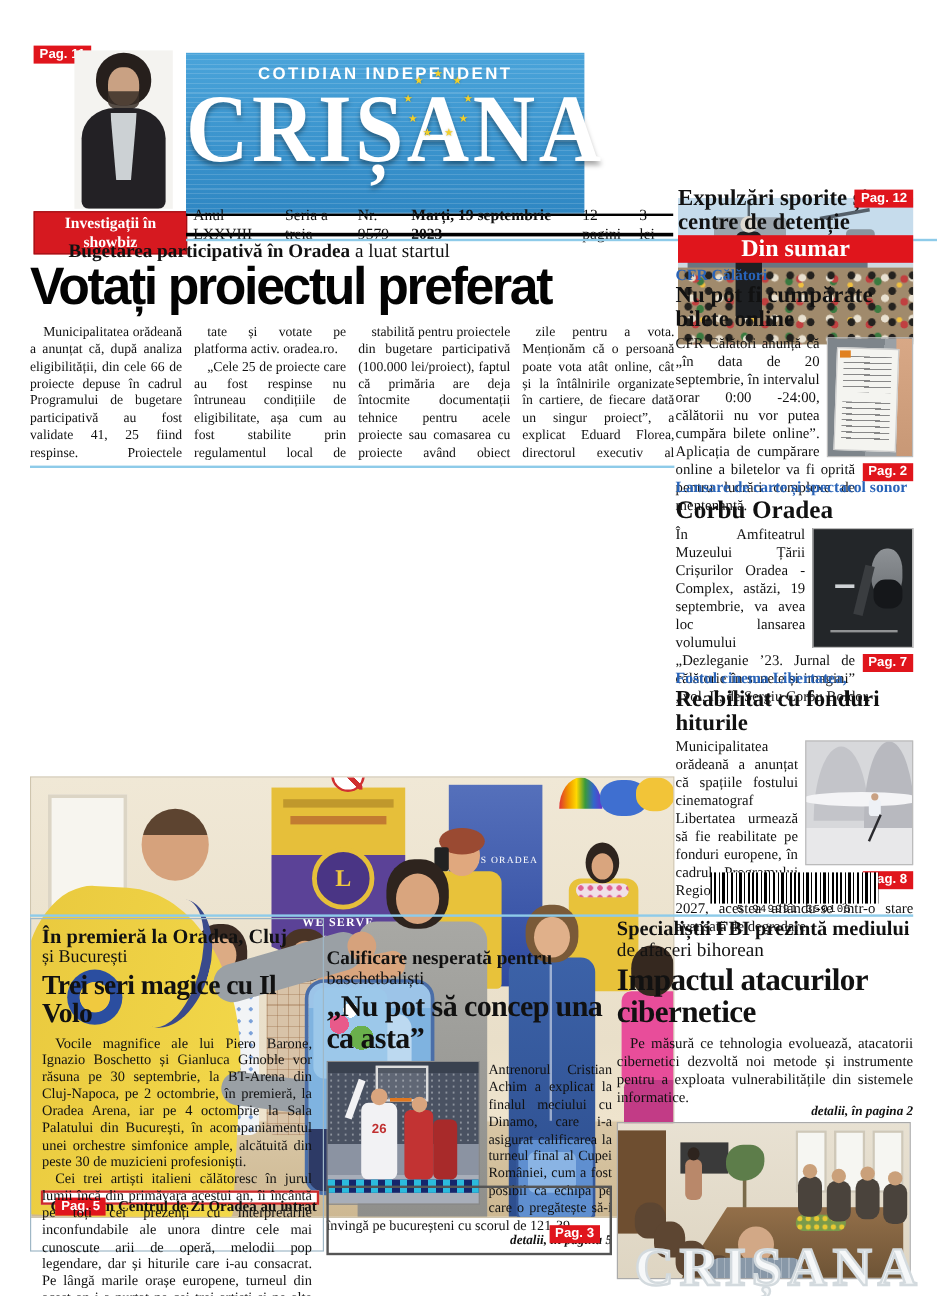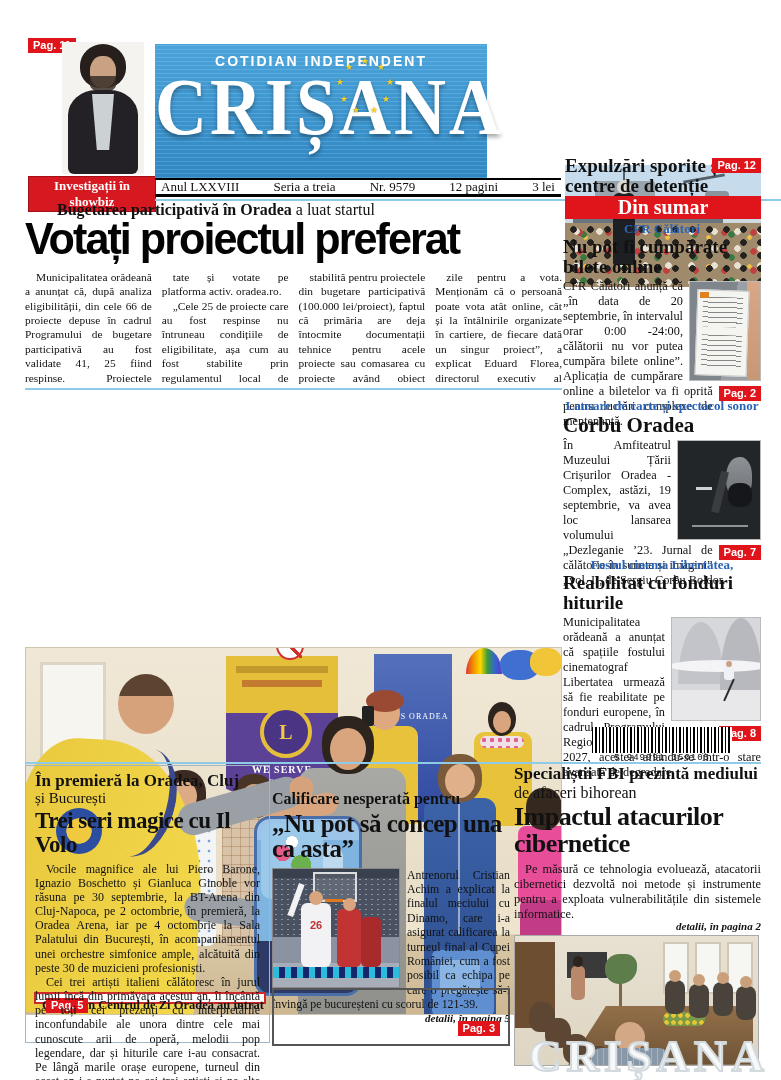--- a/index.html
+++ b/index.html
@@ -1,21 +1,21 @@
 <!DOCTYPE html>
 <html lang="ro"><head>
 <meta charset="utf-8">
 <style>
   html,body{margin:0;padding:0;}
   body{width:781px;height:1080px;position:relative;background:#fff;overflow:hidden;
        font-family:"Liberation Serif",serif;color:#111;}
   .abs{position:absolute;}
   .rb{background:#e0151c;color:#fff;font-weight:bold;font-family:"Liberation Sans",sans-serif;
       font-size:11px;line-height:1.15;padding:1px 5px;display:inline-block;white-space:nowrap;}
-  .kicker-blue{color:#2863b8;font-weight:bold;font-size:13px;line-height:1.1;text-align:center;}
+  .kicker-blue{color:#2863b8;font-weight:bold;font-size:13px;line-height:1.1;}
   .just{text-align:justify;}
   .para{margin:0;text-indent:11px;}
   .cont{font-style:italic;font-weight:bold;font-size:11px;text-align:right;}
   .scene{position:relative;overflow:hidden;}
   .scene *{position:absolute;}
 
   
   #pag11{left:28px;top:38px;}
   #portrait{left:62px;top:42px;width:82px;height:132px;}
   .sc-portrait{width:82px;height:132px;background:#f4f3f0;}
@@ -261,20 +261,21 @@
     <span class="star" style="left:215px;top:62px;"></span><span class="star" style="left:197px;top:62px;"></span>
     <span class="star" style="left:185px;top:51px;"></span><span class="star" style="left:181px;top:34px;"></span>
     <span class="star" style="left:190px;top:19px;"></span>
   </span>
 </div>
 
 <div id="infobar" class="abs">
   <span>Anul LXXVIII</span>
   <span>Seria a treia</span>
   <span>Nr. 9579</span>
+  <span class="bold">Marți, 19 septembrie 2023</span>
   <span>12 pagini</span>
   <span>3 lei</span>
 </div>
 <div id="hdr-rule" class="abs blue-rule"></div>
 
 <div id="migrants" class="abs scene sc-migrants">
   <div class="hull"></div>
     <div class="super"></div>
     <div class="mast"></div>
     <div class="crane"></div>
@@ -418,20 +419,21 @@
   <div class="hl">Trei seri magice cu Il Volo</div>
   <div class="body">
       <p class="para">Vocile magnifice ale lui Piero Barone, Ignazio Boschetto și Gianluca Ginoble vor răsuna pe 30 septembrie, la BT-Arena din Cluj-Napoca, pe 2 octombrie, în premieră, la Oradea Arena, iar pe 4 octombrie la Sala Palatului din București, în acompaniamentul unei orchestre simfonice ample, alcătuită din peste 30 de muzicieni profesioniști.</p>
       <p class="para">Cei trei artiști italieni călătoresc în jurul lumii încă din primăvara acestui an, îi încântă pe toți cei prezenți cu interpretările inconfundabile ale unora dintre cele mai cunoscute arii de operă, melodii pop legendare, dar și hiturile care i-au consacrat. Pe lângă marile orașe europene, turneul din acest an i-a purtat pe cei trei artiști și pe alte continente ajungând...</p>
     </div>
 
 </div>
 
 <div id="basket" class="abs">
   <div class="k1">Calificare nesperată pentru</div>
+  <div class="k2">baschetbaliști</div>
   <div class="hl">„Nu pot să concep una ca asta”</div>
   <div class="flow">
     <div class="scene sc-basket">
       <div class="crowd"></div>
         <div class="board"></div>
         <div class="rim"></div>
       <div class="pw">26</div>
       <div class="pr1"></div>
         <div class="pr2"></div>
         <div class="led"></div>

